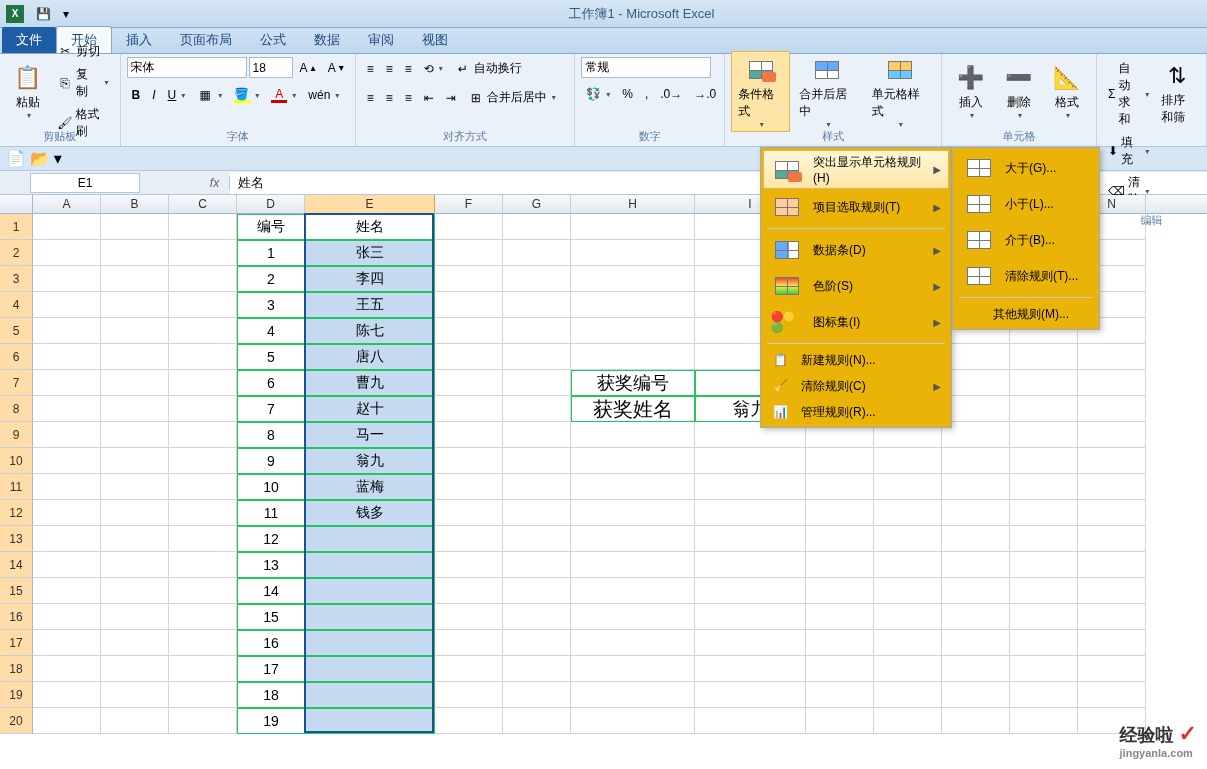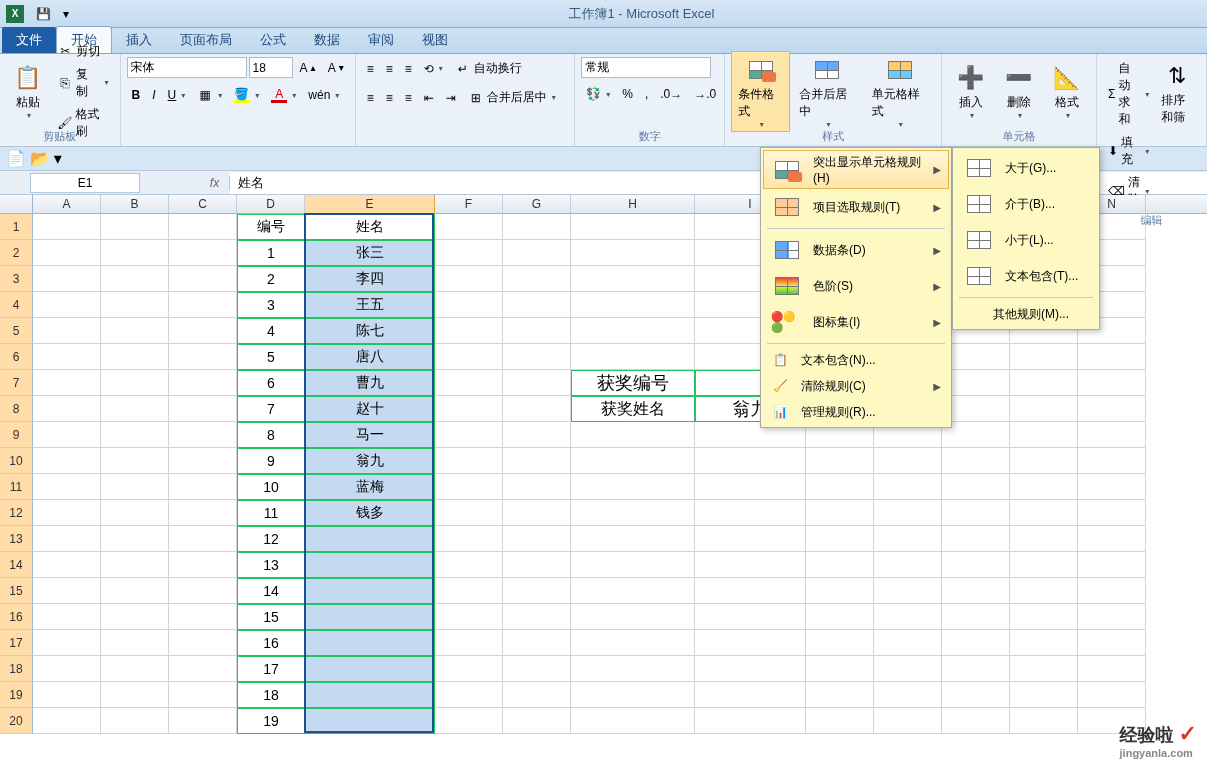--- a/index.html
+++ b/index.html
@@ -43,21 +43,21 @@
 .grid-body { display: flex; }
 .row-headers { width: 33px; }
 .row-header { height: 26px; border-bottom: 1px solid #c5d0dc; border-right: 1px solid #9eb6ce; background: linear-gradient(90deg, #f7f9fb, #e2e8ef); text-align: center; font-size: 12px; line-height: 26px; color: #333; }
 .row-header.selected { background: #ffdca8; }
 .cells { position: relative; flex: 1; }
 .cell { position: absolute; border-right: 1px solid #d4d4d4; border-bottom: 1px solid #d4d4d4; font-size: 14px; display: flex; align-items: center; justify-content: center; padding: 0 4px; }
 .cell.sel { background: #c5d9f1; }
 .cell.bordered { border: 1px solid #22c55e; }
 .selection-border { position: absolute; border: 2px solid #1a5490; pointer-events: none; }
 
-.dropdown-menu { position: absolute; background: #fef9c3; border: 1px solid #a7abb0; box-shadow: 2px 2px 6px rgba(0,0,0,0.25); z-index: 100; padding: 2px; }
+.dropdown-menu { position: absolute; background: #eab308; border: 1px solid #a7abb0; box-shadow: 2px 2px 6px rgba(0,0,0,0.25); z-index: 100; padding: 2px; }
 .menu-item { display: flex; align-items: center; padding: 4px 8px; font-size: 12px; cursor: pointer; gap: 10px; min-height: 36px; }
 .menu-item:hover, .menu-item.highlighted { background: linear-gradient(#fef7d7, #fde5a7); border: 1px solid #e8b44d; padding: 3px 7px; }
 .menu-item .menu-icon { width: 32px; height: 24px; display: flex; align-items: center; justify-content: center; }
 .menu-item .menu-text { flex: 1; }
 .menu-item .submenu-arrow { font-size: 10px; color: #555; }
 .menu-separator { height: 1px; background: #c5c9cd; margin: 3px 4px; }
 .menu-small { min-height: 26px; }
 .menu-small .menu-icon { width: 20px; height: 16px; }
 
 .watermark { position: absolute; right: 10px; bottom: 10px; font-size: 18px; font-weight: bold; color: #333; }
@@ -151,20 +151,21 @@
         <div class="ribbon-btn">
             <span class="small-icon" style="color:#c00;border-bottom:3px solid #c00;">A</span>
             <span class="dropdown-arrow">▾</span>
           </div>
         <div class="ribbon-btn">
             <span>wén</span>
             <span class="dropdown-arrow">▾</span>
           </div>
       </div>
     </div>
+    <div class="ribbon-group-label">字体</div>
   </div>
 
   <div class="ribbon-group" style="width:230px;">
     <div>
       <div class="ribbon-row">
         <div class="ribbon-btn">≡</div>
         <div class="ribbon-btn">≡</div>
         <div class="ribbon-btn">≡</div>
         <div class="ribbon-btn">⟲<span class="dropdown-arrow">▾</span></div>
         <div class="ribbon-btn">
@@ -178,20 +179,21 @@
         <div class="ribbon-btn">≡</div>
         <div class="ribbon-btn">⇤</div>
         <div class="ribbon-btn">⇥</div>
         <div class="ribbon-btn">
             <span class="small-icon">⊞</span>
             <span>合并后居中</span>
             <span class="dropdown-arrow">▾</span>
           </div>
       </div>
     </div>
+    <div class="ribbon-group-label">对齐方式</div>
   </div>
 
   <div class="ribbon-group" style="width:150px;">
     <div>
       <div class="ribbon-row">
           <input class="font-select" style="width: 130px;" value="常规">
         </div>
       <div class="ribbon-row" style="margin-top:6px;">
         <div class="ribbon-btn">💱<span class="dropdown-arrow">▾</span></div>
         <div class="ribbon-btn">%</div>
@@ -436,21 +438,21 @@
         <div class="cell" style="left: 909px; top: 156px; width: 68px; height: 26px;"></div>
         <div class="cell" style="left: 977px; top: 156px; width: 68px; height: 26px;"></div>
         <div class="cell" style="left: 1045px; top: 156px; width: 68px; height: 26px;"></div>
         <div class="cell" style="left: 0px; top: 182px; width: 68px; height: 26px;"></div>
         <div class="cell" style="left: 68px; top: 182px; width: 68px; height: 26px;"></div>
         <div class="cell" style="left: 136px; top: 182px; width: 68px; height: 26px;"></div>
         <div class="cell bordered" style="left: 204px; top: 182px; width: 68px; height: 26px;">7</div>
         <div class="cell sel bordered" style="left: 272px; top: 182px; width: 130px; height: 26px;">赵十</div>
         <div class="cell" style="left: 402px; top: 182px; width: 68px; height: 26px;"></div>
         <div class="cell" style="left: 470px; top: 182px; width: 68px; height: 26px;"></div>
-        <div class="cell bordered" style="left: 538px; top: 182px; width: 124px; height: 26px; font-size: 16px;">获奖姓名</div>
+        <div class="cell bordered" style="left: 538px; top: 182px; width: 124px; height: 26px; font-size: 20px;">获奖姓名</div>
         <div class="cell bordered" style="left: 662px; top: 182px; width: 111px; height: 26px; font-size: 18px;">翁九</div>
         <div class="cell" style="left: 773px; top: 182px; width: 68px; height: 26px;"></div>
         <div class="cell" style="left: 841px; top: 182px; width: 68px; height: 26px;"></div>
         <div class="cell" style="left: 909px; top: 182px; width: 68px; height: 26px;"></div>
         <div class="cell" style="left: 977px; top: 182px; width: 68px; height: 26px;"></div>
         <div class="cell" style="left: 1045px; top: 182px; width: 68px; height: 26px;"></div>
         <div class="cell" style="left: 0px; top: 208px; width: 68px; height: 26px;"></div>
         <div class="cell" style="left: 68px; top: 208px; width: 68px; height: 26px;"></div>
         <div class="cell" style="left: 136px; top: 208px; width: 68px; height: 26px;"></div>
         <div class="cell bordered" style="left: 204px; top: 208px; width: 68px; height: 26px;">8</div>
@@ -658,21 +660,21 @@
   <div class="menu-item">
     <div class="menu-icon">
         <span style="font-size:10px;">🔴🟡🟢</span>
       </div>
     <span class="menu-text">图标集(I)</span>
     <span class="submenu-arrow">▶</span>
   </div>
   <div class="menu-separator"></div>
   <div class="menu-item menu-small">
     <div class="menu-icon">📋</div>
-    <span class="menu-text">文本包含(N)...</span>
+    <span class="menu-text">新建规则(N)...</span>
   </div>
   <div class="menu-item menu-small">
     <div class="menu-icon">🧹</div>
     <span class="menu-text">清除规则(C)</span>
     <span class="submenu-arrow">▶</span>
   </div>
   <div class="menu-item menu-small">
     <div class="menu-icon">📊</div>
     <span class="menu-text">管理规则(R)...</span>
   </div>
@@ -682,33 +684,33 @@
   <div class="menu-item">
     <div class="menu-icon">
         <span class="ico-grid" style="background:#fff;"></span>
       </div>
     <span class="menu-text">大于(G)...</span>
   </div>
   <div class="menu-item">
     <div class="menu-icon">
         <span class="ico-grid" style="background:#fff;"></span>
       </div>
+    <span class="menu-text">小于(L)...</span>
+  </div>
+  <div class="menu-item">
+    <div class="menu-icon">
+        <span class="ico-grid" style="background:#fff;"></span>
+      </div>
     <span class="menu-text">介于(B)...</span>
   </div>
   <div class="menu-item">
     <div class="menu-icon">
         <span class="ico-grid" style="background:#fff;"></span>
       </div>
-    <span class="menu-text">小于(L)...</span>
-  </div>
-  <div class="menu-item">
-    <div class="menu-icon">
-        <span class="ico-grid" style="background:#fff;"></span>
-      </div>
-    <span class="menu-text">文本包含(T)...</span>
+    <span class="menu-text">清除规则(T)...</span>
   </div>
   <div class="menu-separator"></div>
   <div class="menu-item menu-small">
     <div class="menu-icon"></div>
     <span class="menu-text">其他规则(M)...</span>
   </div>
 </div>
 
 <div class="watermark">
   <span>经验啦</span> <span class="check">✓</span>

